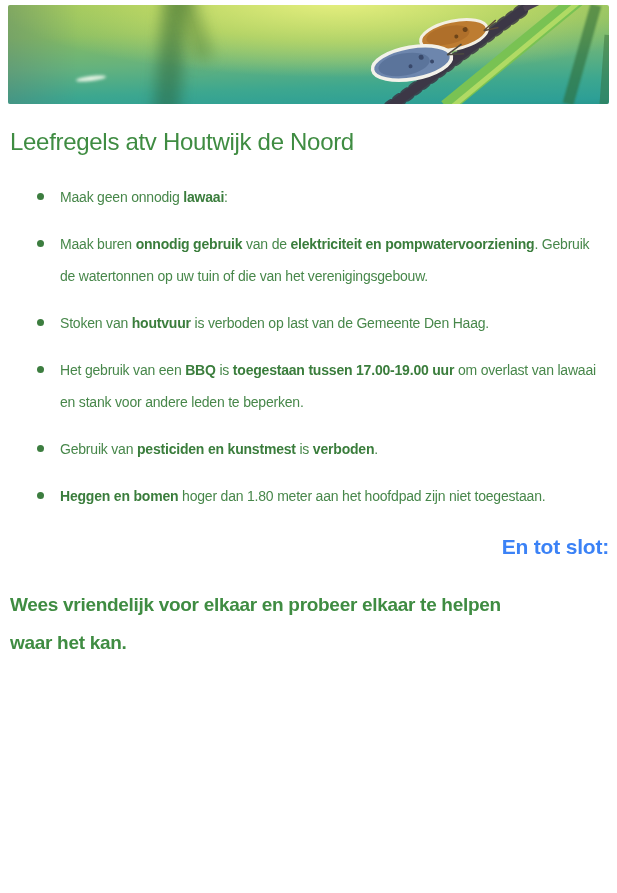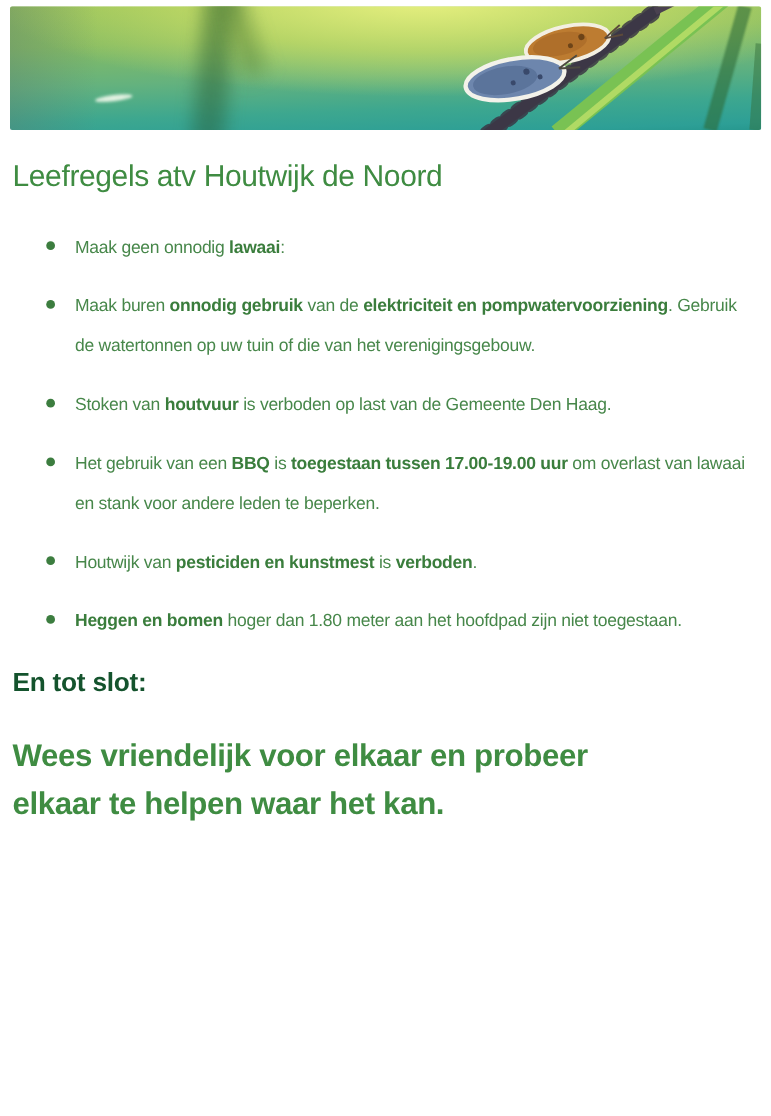--- a/index.html
+++ b/index.html
@@ -91,25 +91,26 @@
     border: 1.6px solid #3c7d3f;
   }
   .b { font-weight: 700; color: #3a7d3c; }
 
   
   .closing-heading {
     margin: 23px 0 0 2px;
     font-size: 21px;
     font-weight: 700;
     letter-spacing: -0.2px;
-    color: #14532d;
+    color: #3b82f6;
+    text-align: right;
   }
   .closing-message {
     margin: 27px 0 0 2px;
-    font-size: 25px;
+    font-size: 19px;
     font-weight: 700;
     letter-spacing: -0.3px;
     line-height: 38px;
     color: #3f8c42;
     max-width: 520px;
   }
 </style>
 </head>
 <body>
 
@@ -157,20 +158,20 @@
     </svg>
   </div>
 
   <h1 class="title">Leefregels atv Houtwijk de Noord</h1>
 
   <ul class="rules">
       <li><span>Maak geen onnodig </span><span class="b">lawaai</span><span>:</span></li>
       <li><span>Maak buren </span><span class="b">onnodig gebruik</span><span> van de </span><span class="b">elektriciteit en pompwatervoorziening</span><span>. Gebruik de watertonnen op uw tuin of die van het verenigingsgebouw.</span></li>
       <li><span>Stoken van </span><span class="b">houtvuur</span><span> is verboden op last van de Gemeente Den Haag.</span></li>
       <li><span>Het gebruik van een </span><span class="b">BBQ</span><span> is </span><span class="b">toegestaan tussen 17.00-19.00 uur</span><span> om overlast van lawaai en stank voor andere leden te beperken.</span></li>
-      <li><span>Houtwijk van </span><span class="b">pesticiden en kunstmest</span><span> is </span><span class="b">verboden</span><span>.</span></li>
+      <li><span>Gebruik van </span><span class="b">pesticiden en kunstmest</span><span> is </span><span class="b">verboden</span><span>.</span></li>
       <li><span class="b">Heggen en bomen</span><span> hoger dan 1.80 meter aan het hoofdpad zijn niet toegestaan.</span></li>
     </ul>
 
   <div class="closing-heading">En tot slot:</div>
   <div class="closing-message">Wees vriendelijk voor elkaar en probeer elkaar te helpen waar het kan.</div>
 
 </div>
 
 </body></html>

